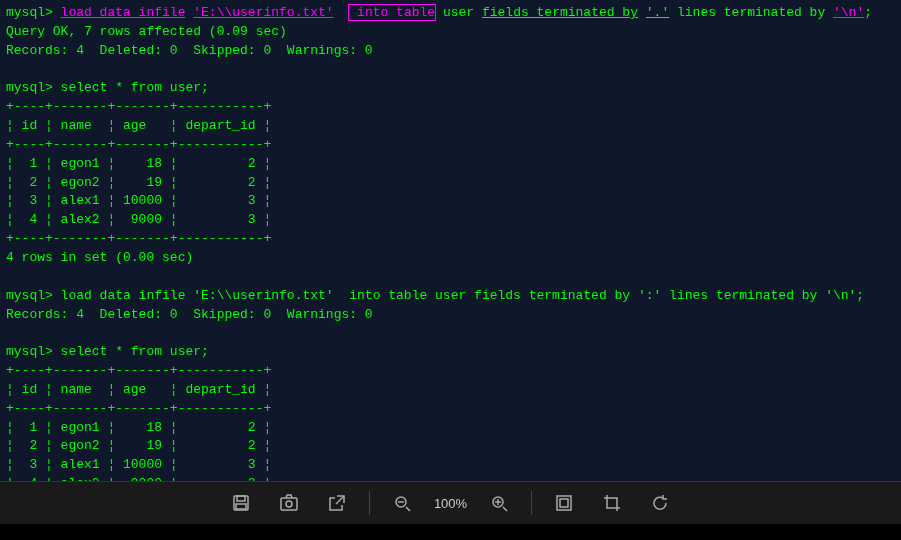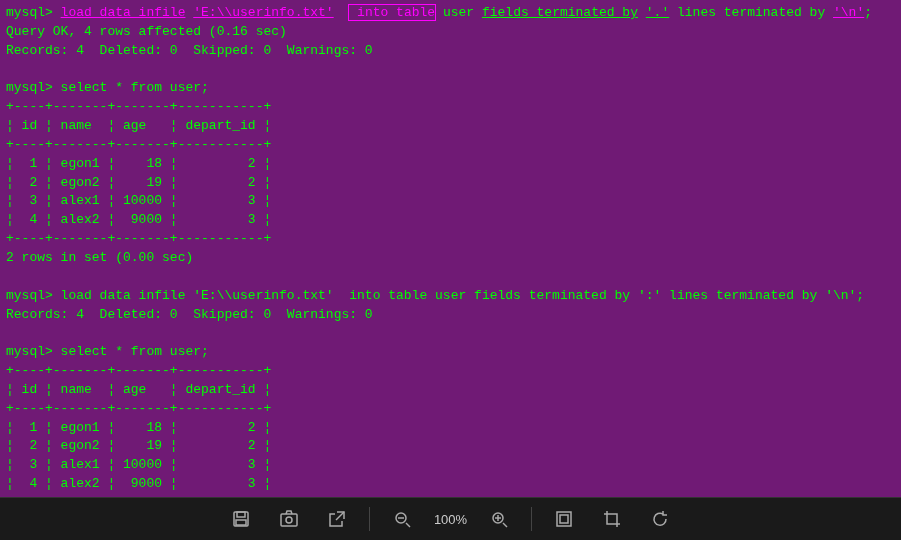--- a/index.html
+++ b/index.html
@@ -9,21 +9,21 @@
       font-family: 'Courier New', Courier, monospace;
       font-size: 13px;
       width: 901px;
       height: 540px;
       overflow: hidden;
       position: relative;
     }
     #terminal {
       width: 901px;
       height: 497px;
-      background: #701a75;
+      background: #0f172a;
       padding: 4px 6px;
       overflow: hidden;
       line-height: 1.45;
     }
     .line {
       white-space: pre;
       display: block;
     }
     .prompt { color: #00ff00; }
     .cmd-text { color: #00ff00; }
@@ -37,21 +37,21 @@
       text-decoration: underline;
       text-decoration-color: #00ff00;
     }
     .highlight-box {
       outline: 1px solid #ff00ff;
       color: #ff00ff;
     }
     .tbl { color: #00ff00; }
     #toolbar {
       position: absolute;
-      bottom: 0;
+      bottom: 16px;
       left: 0;
       width: 901px;
       height: 43px;
       background: #1a1a1a;
       border-top: 1px solid #333;
       display: flex;
       align-items: center;
       justify-content: center;
       gap: 16px;
     }
@@ -76,33 +76,33 @@
       height: 24px;
       background: #444;
     }
   </style>
 </head>
 <body>
 
 <div id="terminal">
 
   <span class="line"><span class="prompt">mysql&gt; </span><span class="highlight-red">load data infile</span><span class="cmd-text"> </span><span class="highlight-red">'E:\\userinfo.txt'</span><span class="cmd-text">  </span><span class="highlight-box"> into table</span><span class="cmd-text"> user </span><span class="highlight-green">fields terminated by</span><span class="cmd-text"> </span><span class="highlight-green">'.'</span><span class="cmd-text"> lines terminated by </span><span class="highlight-red">'\n'</span><span class="cmd-text">;</span></span>
-  <span class="line">Query OK, 4 rows affected (0.16 sec)</span>
+  <span class="line">Query OK, 7 rows affected (0.09 sec)</span>
   <span class="line">Records: 4  Deleted: 0  Skipped: 0  Warnings: 0</span>
   <span class="line"> </span>
   <span class="line"><span class="prompt">mysql&gt; </span>select * from user;</span>
   <span class="line tbl">+----+-------+-------+-----------+</span>
   <span class="line tbl">¦ id ¦ name  ¦ age   ¦ depart_id ¦</span>
   <span class="line tbl">+----+-------+-------+-----------+</span>
   <span class="line tbl">¦  1 ¦ egon1 ¦    18 ¦         2 ¦</span>
   <span class="line tbl">¦  2 ¦ egon2 ¦    19 ¦         2 ¦</span>
   <span class="line tbl">¦  3 ¦ alex1 ¦ 10000 ¦         3 ¦</span>
   <span class="line tbl">¦  4 ¦ alex2 ¦  9000 ¦         3 ¦</span>
   <span class="line tbl">+----+-------+-------+-----------+</span>
-  <span class="line">2 rows in set (0.00 sec)</span>
+  <span class="line">4 rows in set (0.00 sec)</span>
   <span class="line"> </span>
   <span class="line"><span class="prompt">mysql&gt; </span>load data infile 'E:\\userinfo.txt'  into table user fields terminated by ':' lines terminated by '\n';</span>
   <span class="line">Records: 4  Deleted: 0  Skipped: 0  Warnings: 0</span>
   <span class="line"> </span>
   <span class="line"><span class="prompt">mysql&gt; </span>select * from user;</span>
   <span class="line tbl">+----+-------+-------+-----------+</span>
   <span class="line tbl">¦ id ¦ name  ¦ age   ¦ depart_id ¦</span>
   <span class="line tbl">+----+-------+-------+-----------+</span>
   <span class="line tbl">¦  1 ¦ egon1 ¦    18 ¦         2 ¦</span>
   <span class="line tbl">¦  2 ¦ egon2 ¦    19 ¦         2 ¦</span>

